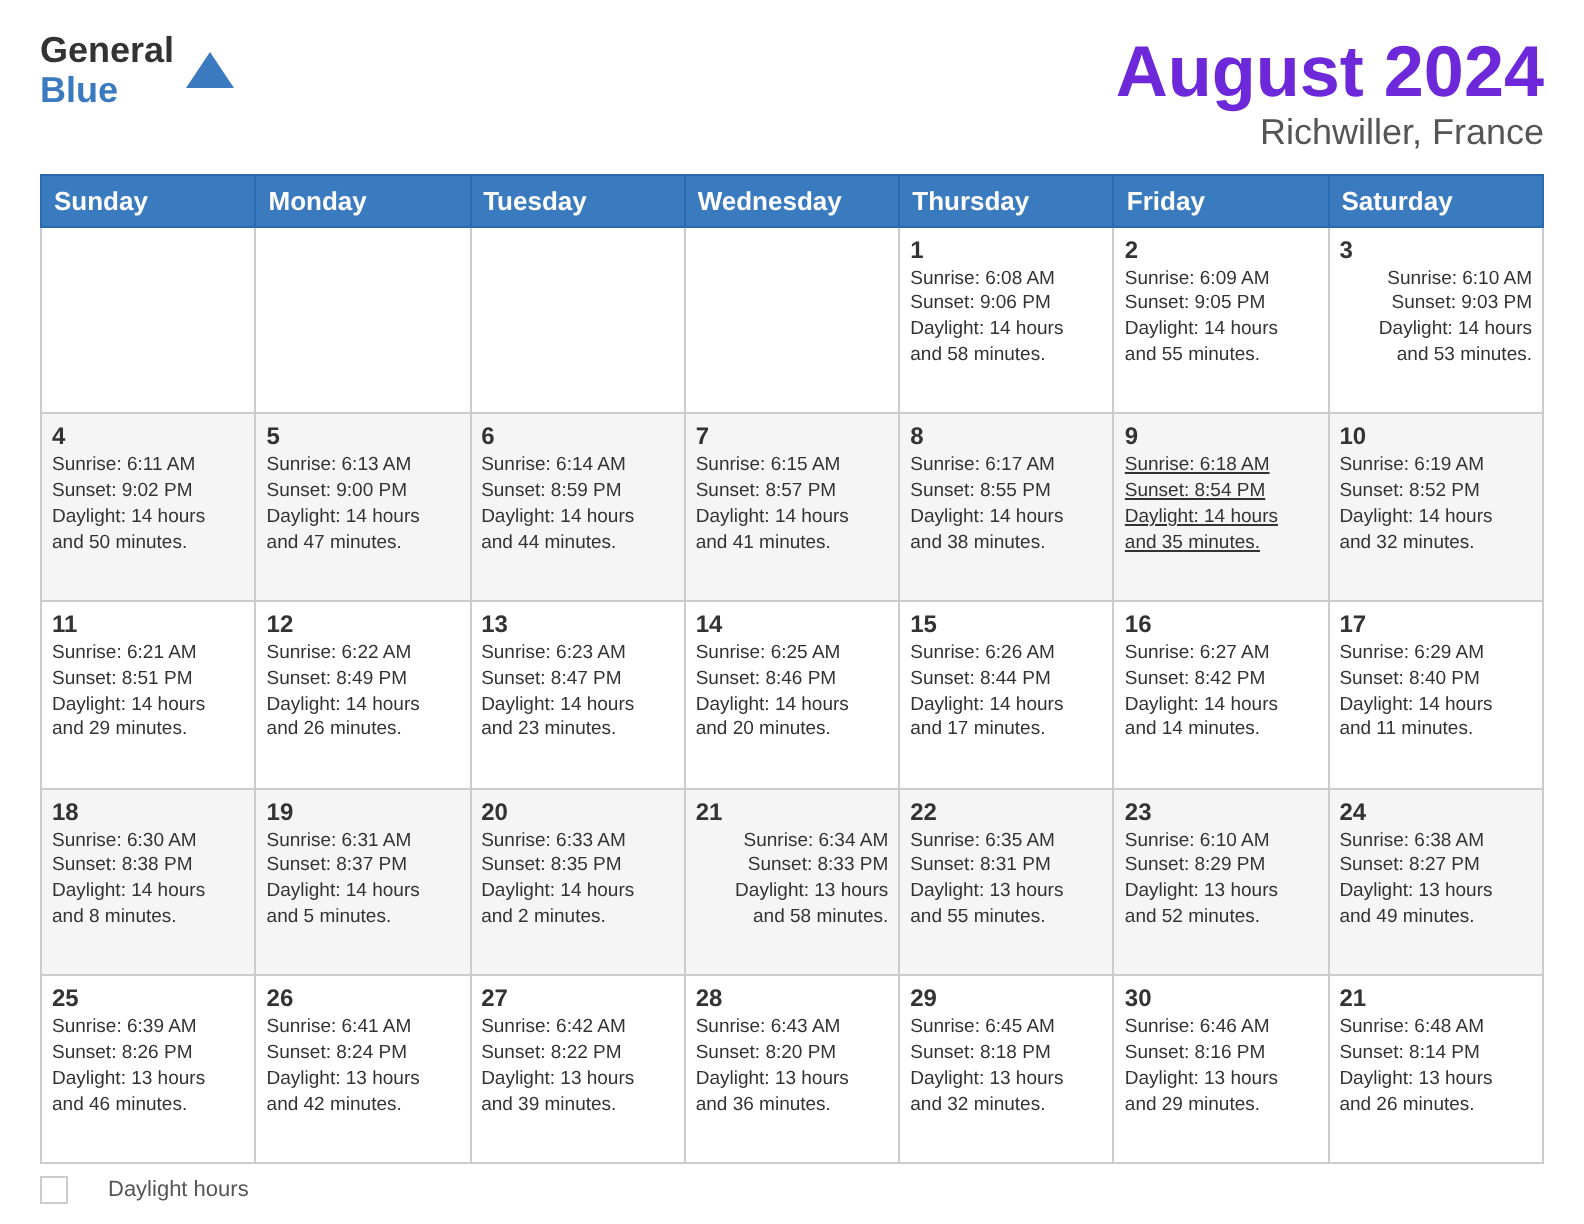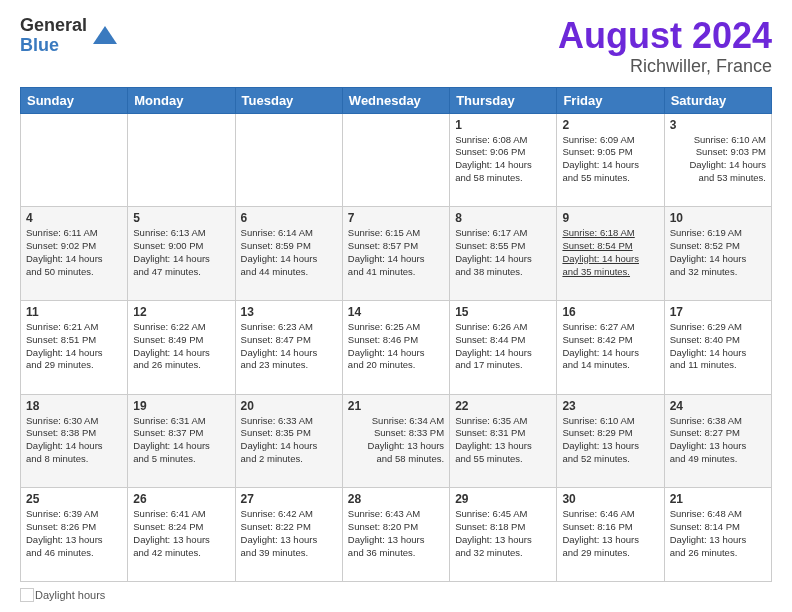--- a/index.html
+++ b/index.html
@@ -103,21 +103,21 @@
     }
     .empty-cell {
       background: #fff !important;
     }
     .footer {
       margin-top: 6px;
       font-size: 11px;
       color: #555;
       display: flex;
       align-items: center;
-      gap: 1px;
+      gap: 20px;
     }
     .footer-box {
       width: 14px;
       height: 14px;
       background: #fff;
       border: 1px solid #ccc;
       display: inline-block;
     }
   </style>
 </head>

